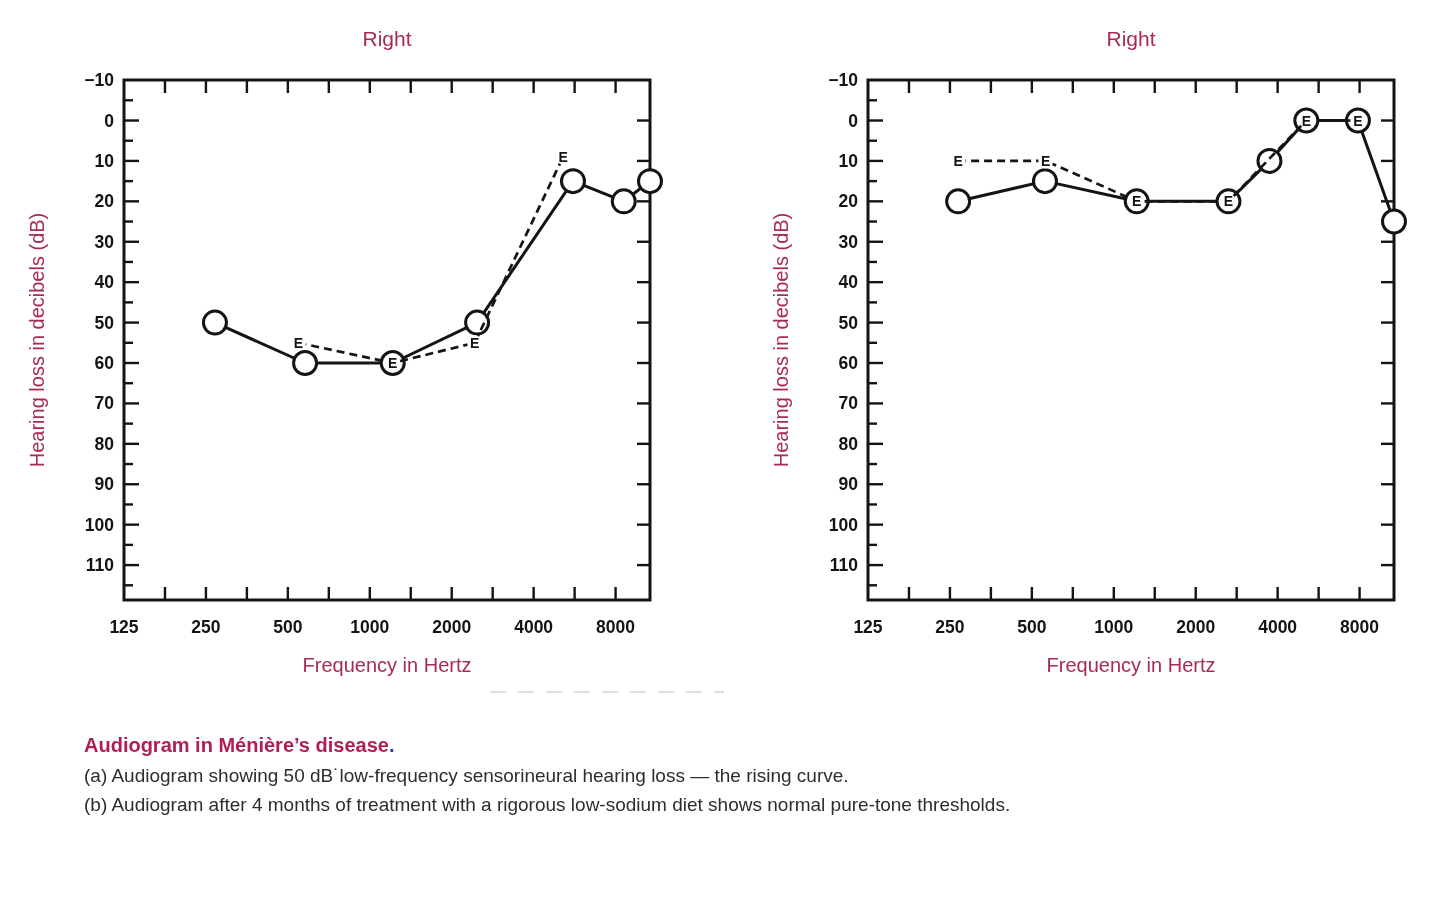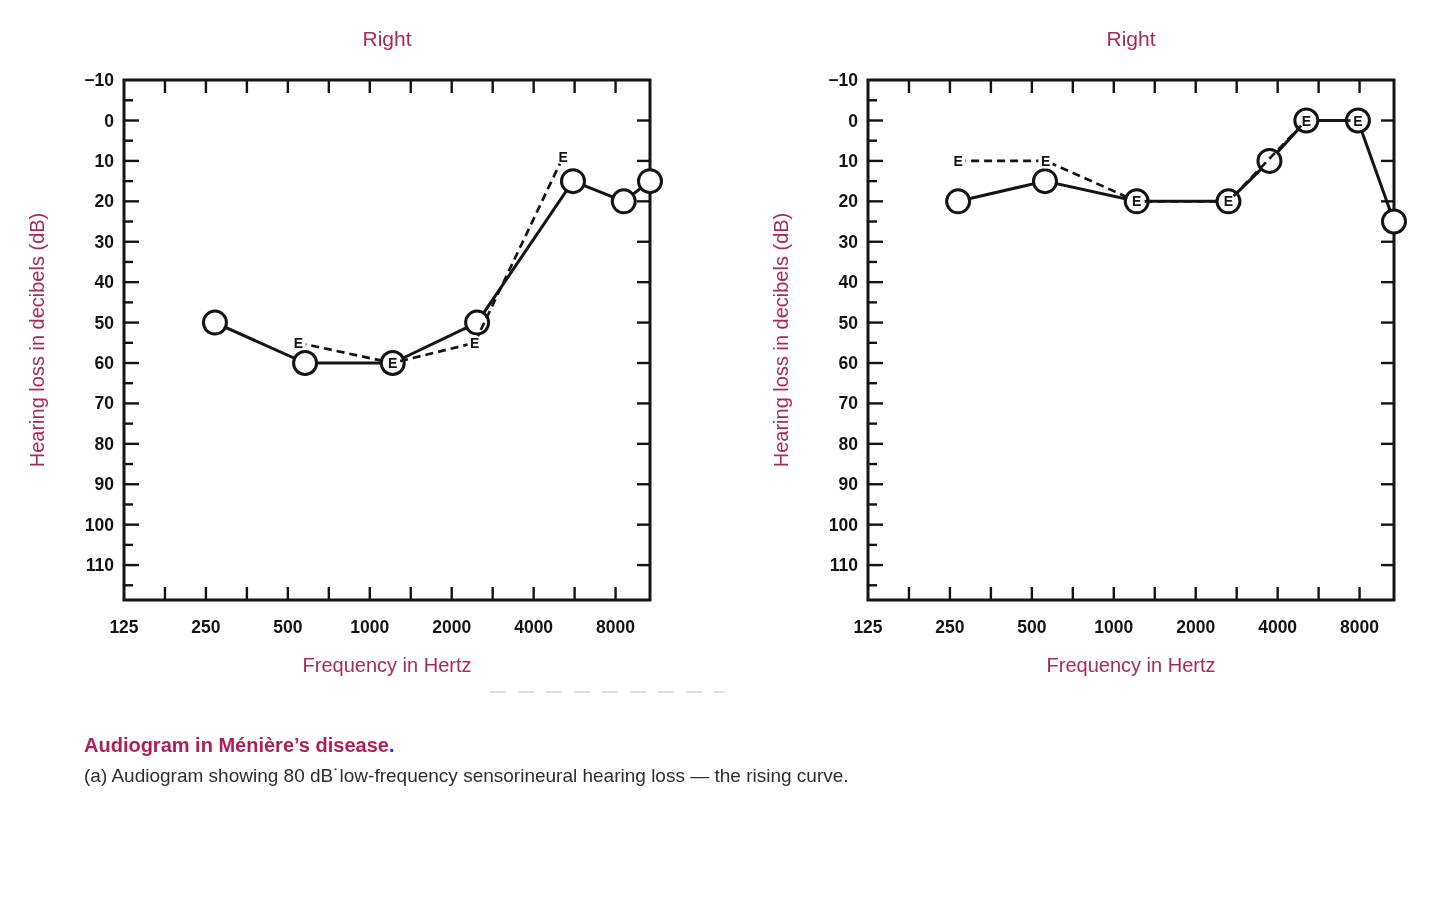--- a/index.html
+++ b/index.html
@@ -231,14 +231,15 @@
       <circle cx="1306.3255" cy="120.5" r="7.5" fill="#ffffff" stroke="none"></circle>
       <text x="1306.3255" y="125.5" text-anchor="middle" class="e-glyph" fill="#141414">E</text>
       <circle cx="1357.9414000000002" cy="120.5" r="7.5" fill="#ffffff" stroke="none"></circle>
       <text x="1357.9414000000002" y="125.5" text-anchor="middle" class="e-glyph" fill="#141414">E</text>
     </g>
     <line x1="490" y1="692" x2="724" y2="692" stroke="#dedede" stroke-width="2" stroke-dasharray="16 12"></line>
   </svg>
 
 <div class="caption" style="color: rgb(45, 45, 45);">
   <div class="head" style="color: rgb(176, 30, 90);"><span>Audiogram in Ménière’s disease</span><span style="color: rgb(41, 54, 204);">.</span></div>
-  <div>(a) Audiogram showing 80 dB˙low-frequency sensorineural hearing loss — the rising curve.</div>
+  <div>(a) Audiogram showing 50 dB˙low-frequency sensorineural hearing loss — the rising curve.</div>
+  <div>(b) Audiogram after 4 months of treatment with a rigorous low-sodium diet shows normal pure-tone thresholds.</div>
 </div>
 
 </body></html>

